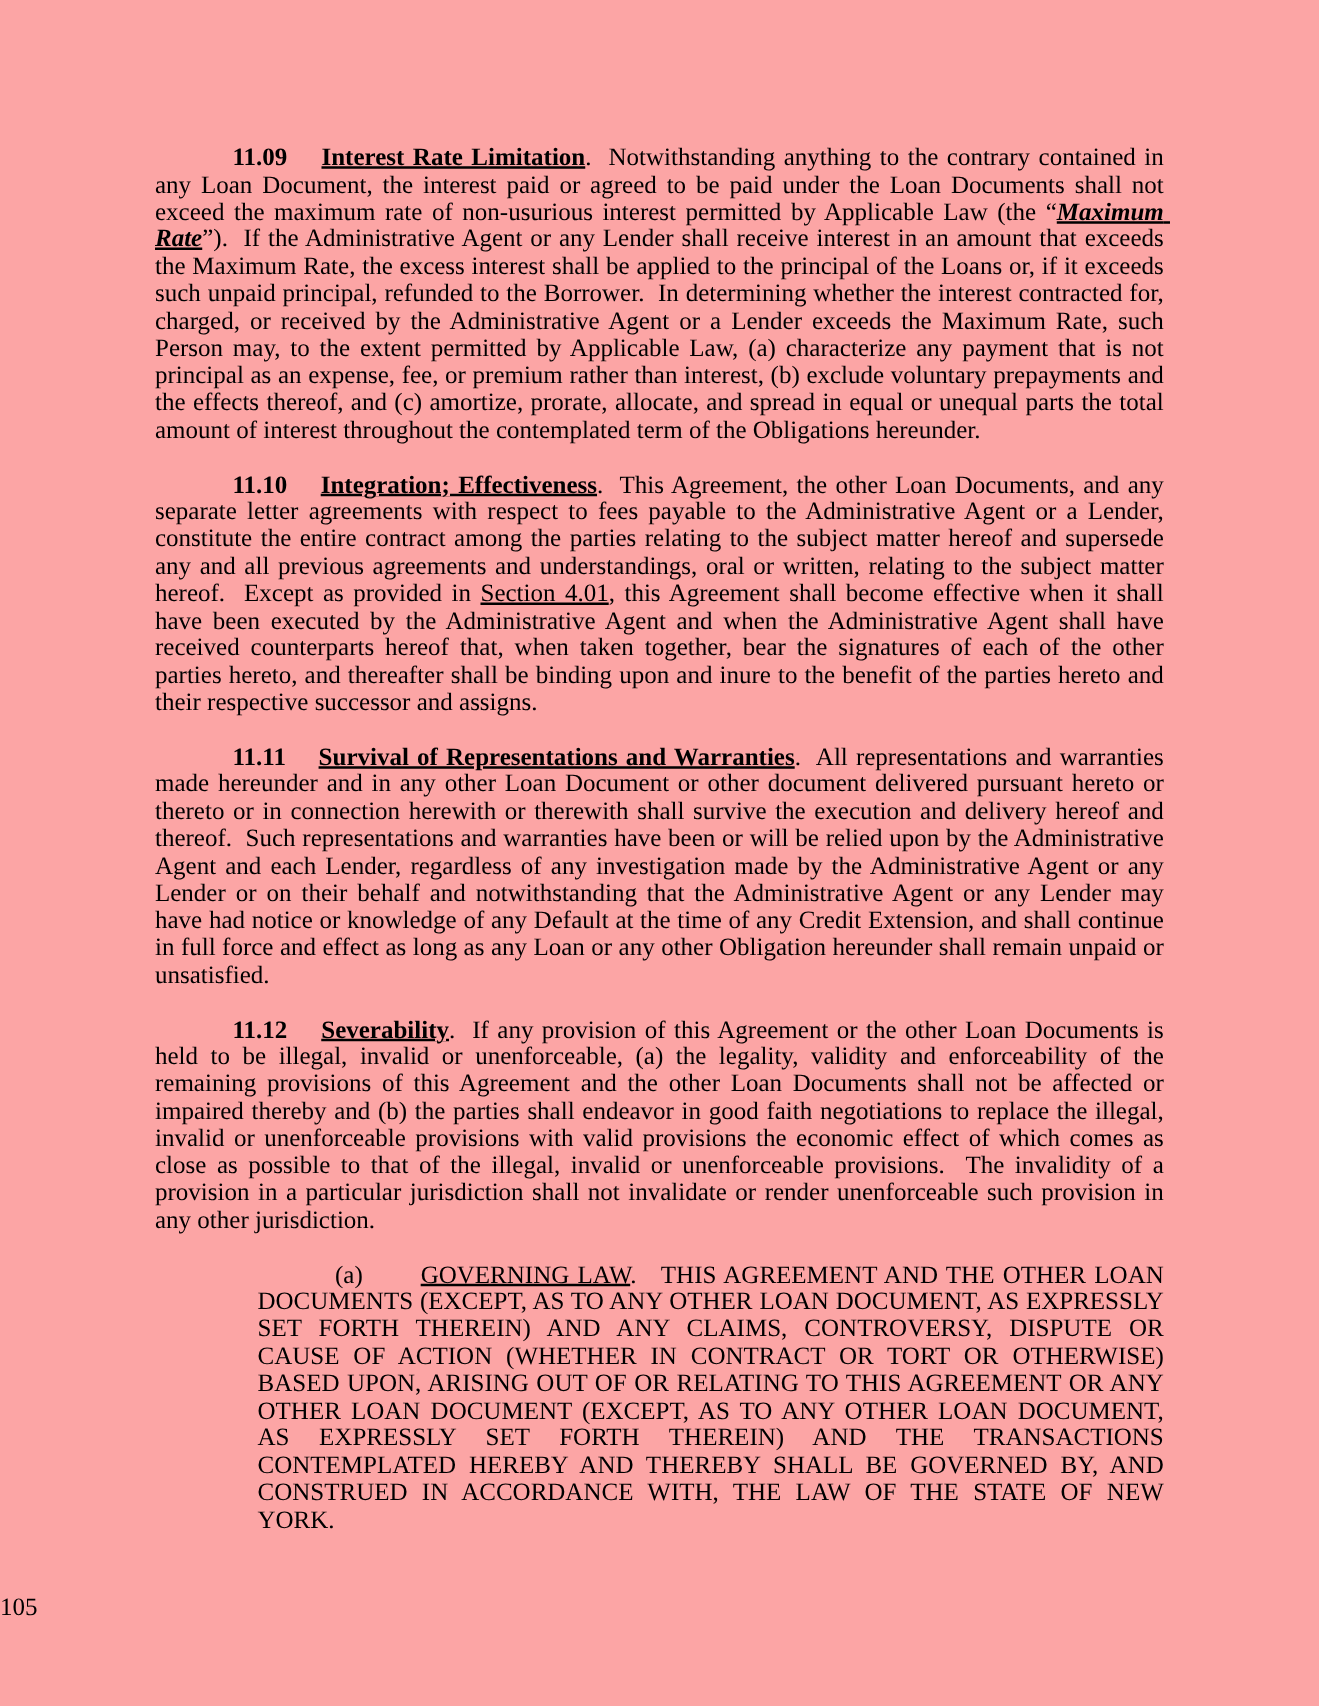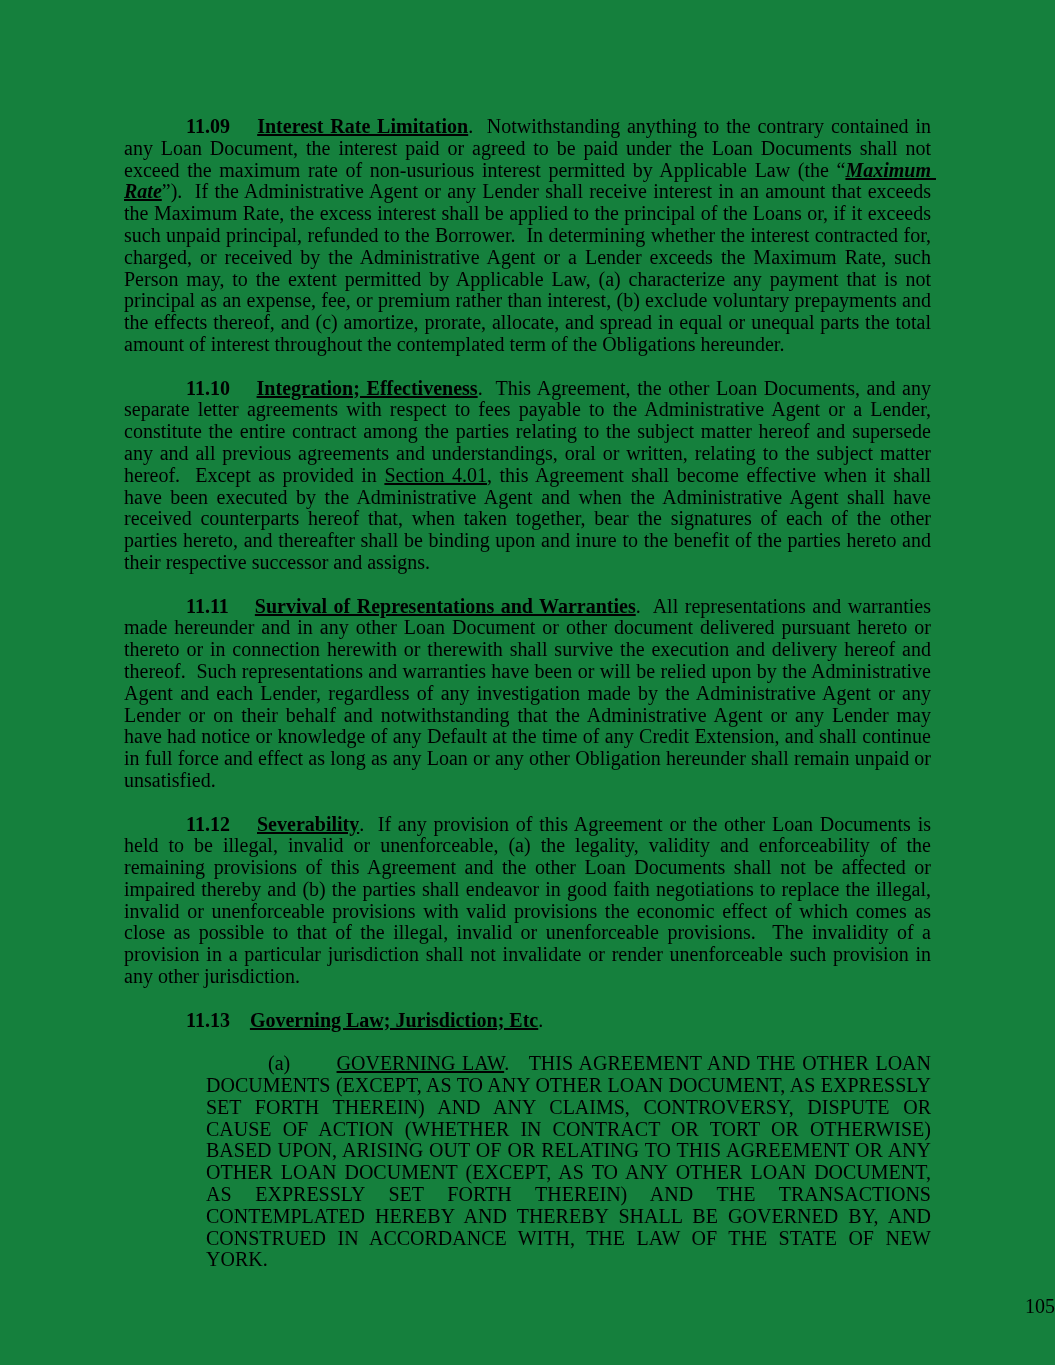--- a/index.html
+++ b/index.html
@@ -4,21 +4,21 @@
 <style>
   html, body {
     margin: 0;
     padding: 0;
     background: #ffffff;
   }
   .page {
     position: relative;
     width: 1055px;
     height: 1365px;
-    background: #15803d;
+    background: #fca5a5;
     color: #000000;
     font-family: "Liberation Serif", "DejaVu Serif", serif;
     overflow: hidden;
   }
   .content {
     position: absolute;
     left: 124px;
     top: 116px;
     width: 807px;
   }
@@ -37,32 +37,30 @@
     margin-bottom: 0;
   }
   .st-b { font-weight: bold; }
   .st-i { font-style: italic; }
   .st-u { text-decoration: underline; }
   .page-number {
     position: absolute;
     left: 0;
     top: 1276px;
     width: 100%;
-    text-align: right;
+    text-align: left;
     font-size: 20px;
     line-height: 21.8px;
-    margin-top: 20px;
   }
 </style>
 </head>
 <body>
 
 <div class="page">
   <div class="content">
     <p class="para"><span class="st-b">11.09</span><span>    </span><span class="st-b st-u">Interest Rate Limitation</span><span>.  Notwithstanding anything to the contrary contained in any Loan Document, the interest paid or agreed to be paid under the Loan Documents shall not exceed the maximum rate of non-usurious interest permitted by Applicable Law (the “</span><span class="st-b st-i st-u">Maximum Rate</span><span>”).  If the Administrative Agent or any Lender shall receive interest in an amount that exceeds the Maximum Rate, the excess interest shall be applied to the principal of the Loans or, if it exceeds such unpaid principal, refunded to the Borrower.  In determining whether the interest contracted for, charged, or received by the Administrative Agent or a Lender exceeds the Maximum Rate, such Person may, to the extent permitted by Applicable Law, (a) characterize any payment that is not principal as an expense, fee, or premium rather than interest, (b) exclude voluntary prepayments and the effects thereof, and (c) amortize, prorate, allocate, and spread in equal or unequal parts the total amount of interest throughout the contemplated term of the Obligations hereunder.</span></p>
     <p class="para"><span class="st-b">11.10</span><span>    </span><span class="st-b st-u">Integration; Effectiveness</span><span>.  This Agreement, the other Loan Documents, and any separate letter agreements with respect to fees payable to the Administrative Agent or a Lender, constitute the entire contract among the parties relating to the subject matter hereof and supersede any and all previous agreements and understandings, oral or written, relating to the subject matter hereof.  Except as provided in </span><span class="st-u">Section 4.01</span><span>, this Agreement shall become effective when it shall have been executed by the Administrative Agent and when the Administrative Agent shall have received counterparts hereof that, when taken together, bear the signatures of each of the other parties hereto, and thereafter shall be binding upon and inure to the benefit of the parties hereto and their respective successor and assigns.</span></p>
     <p class="para"><span class="st-b">11.11</span><span>    </span><span class="st-b st-u">Survival of Representations and Warranties</span><span>.  All representations and warranties made hereunder and in any other Loan Document or other document delivered pursuant hereto or thereto or in connection herewith or therewith shall survive the execution and delivery hereof and thereof.  Such representations and warranties have been or will be relied upon by the Administrative Agent and each Lender, regardless of any investigation made by the Administrative Agent or any Lender or on their behalf and notwithstanding that the Administrative Agent or any Lender may have had notice or knowledge of any Default at the time of any Credit Extension, and shall continue in full force and effect as long as any Loan or any other Obligation hereunder shall remain unpaid or unsatisfied.</span></p>
     <p class="para"><span class="st-b">11.12</span><span>    </span><span class="st-b st-u">Severability</span><span>.  If any provision of this Agreement or the other Loan Documents is held to be illegal, invalid or unenforceable, (a) the legality, validity and enforceability of the remaining provisions of this Agreement and the other Loan Documents shall not be affected or impaired thereby and (b) the parties shall endeavor in good faith negotiations to replace the illegal, invalid or unenforceable provisions with valid provisions the economic effect of which comes as close as possible to that of the illegal, invalid or unenforceable provisions.  The invalidity of a provision in a particular jurisdiction shall not invalidate or render unenforceable such provision in any other jurisdiction.</span></p>
-    <p class="para"><span class="st-b">11.13</span><span>    </span><span class="st-b st-u">Governing Law; Jurisdiction; Etc</span><span>.</span></p>
     <p class="para indented"><span>(a)</span><span>       </span><span class="st-u">GOVERNING LAW</span><span>.   THIS AGREEMENT AND THE OTHER LOAN DOCUMENTS (EXCEPT, AS TO ANY OTHER LOAN DOCUMENT, AS EXPRESSLY SET FORTH THEREIN) AND ANY CLAIMS, CONTROVERSY, DISPUTE OR CAUSE OF ACTION (WHETHER IN CONTRACT OR TORT OR OTHERWISE) BASED UPON, ARISING OUT OF OR RELATING TO THIS AGREEMENT OR ANY OTHER LOAN DOCUMENT (EXCEPT, AS TO ANY OTHER LOAN DOCUMENT, AS EXPRESSLY SET FORTH THEREIN) AND THE TRANSACTIONS CONTEMPLATED HEREBY AND THEREBY SHALL BE GOVERNED BY, AND CONSTRUED IN ACCORDANCE WITH, THE LAW OF THE STATE OF NEW YORK.</span></p>
   </div>
   <div class="page-number">105</div>
 </div>
 
 </body></html>

